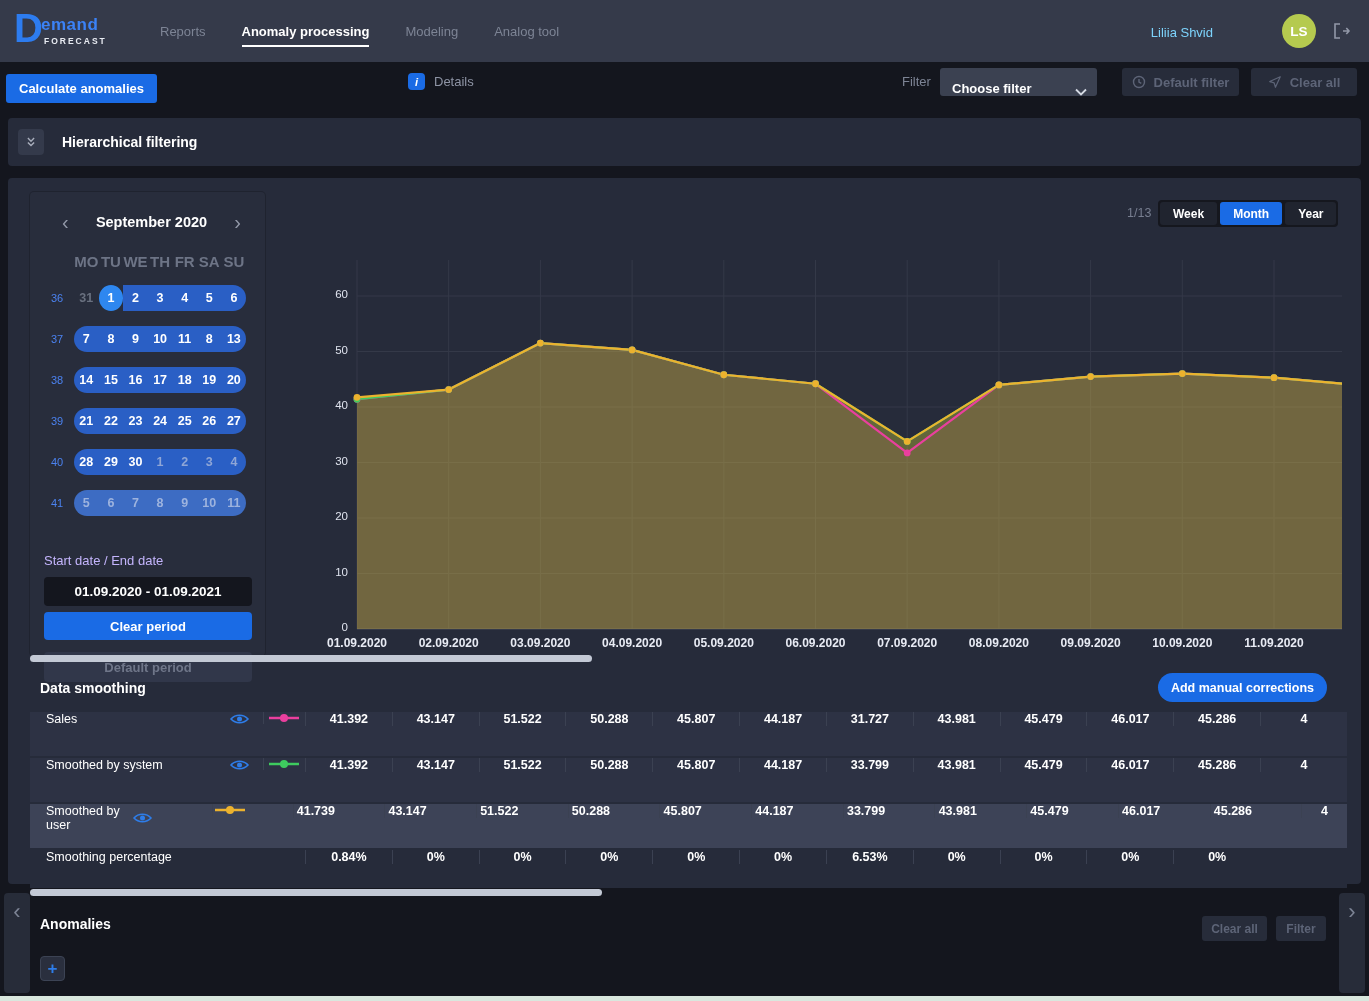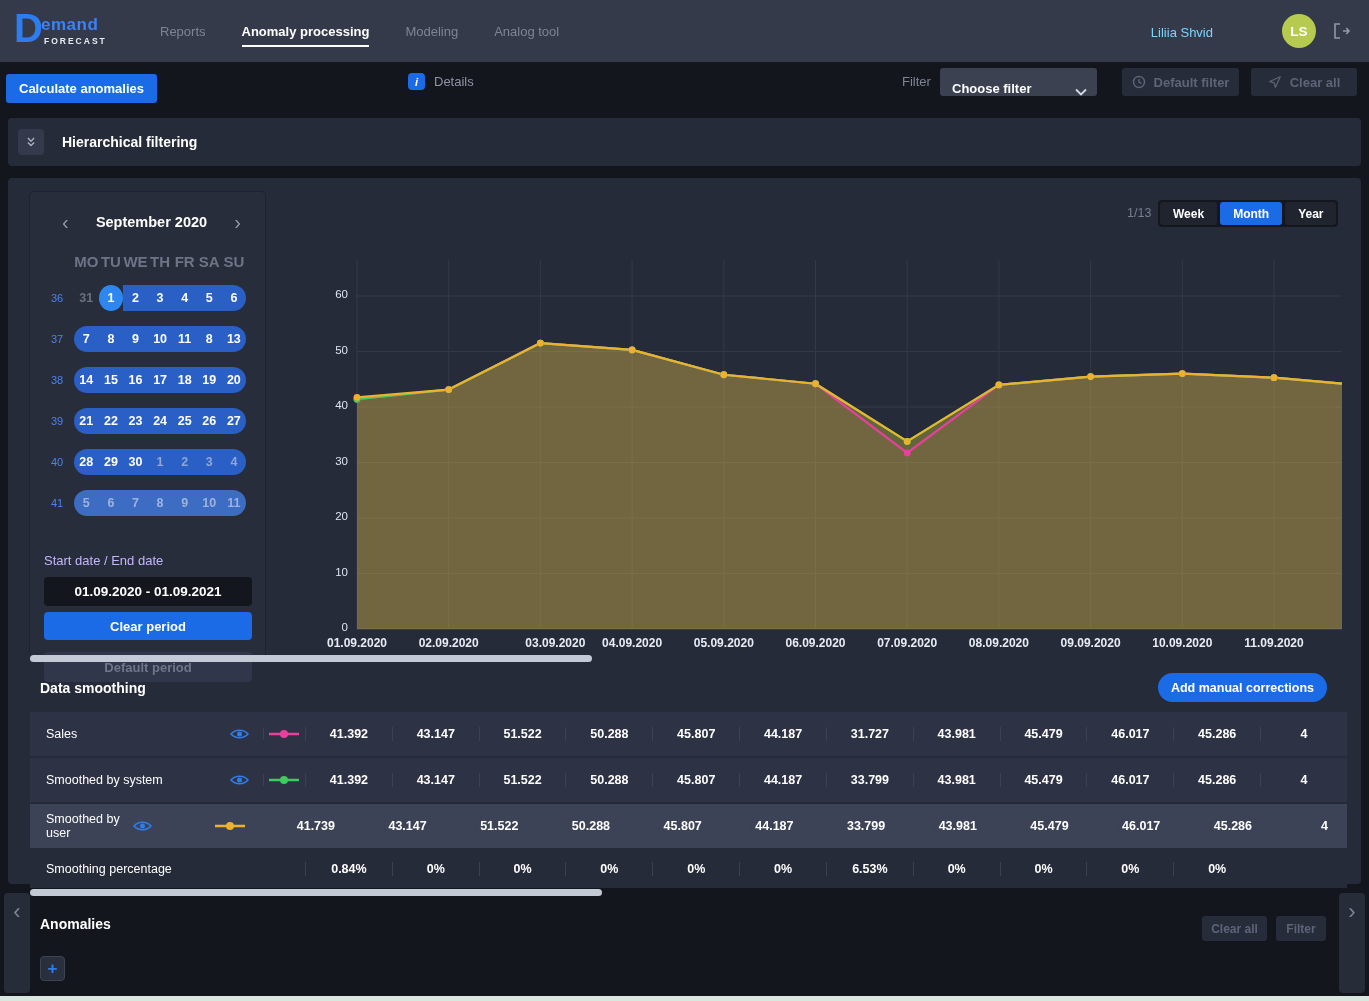--- a/index.html
+++ b/index.html
@@ -89,21 +89,21 @@
   .xlab { position:absolute; top:636px; width:90px; text-align:center; font-size:12px; font-weight:700; color:#e8ebf4; }
   #chart-svg { position:absolute; left:330px; top:248px; }
 
   .hscroll { position:absolute; height:7px; border-radius:4px; background:#c3c9d5; cursor:pointer; }
 
   
   .smooth-title { position:absolute; left:40px; top:680px; font-size:14px; font-weight:700; }
   .add-corr-btn { position:absolute; left:1158px; top:673px; width:169px; height:29px; background:#1a6be5; color:#fff;
     border-radius:15px; font-size:12.5px; font-weight:700; display:flex; align-items:center; justify-content:center; }
   .smooth-table { position:absolute; left:30px; top:712px; width:1317px; overflow:hidden; }
-  .trow { display:flex; align-items:center; height:44px; background:#2d3244; margin-bottom:2px; }
+  .trow { display:flex; align-items:flex-start; height:44px; background:#2d3244; margin-bottom:2px; }
   .trow.hl { background:#3d4357;gap:46px; }
   .trow.pct { background:#262b3a; height:38px; }
   .tlabel { width:240px; display:flex; justify-content:space-between; align-items:center; padding:0 14px 0 16px; }
   .tname { font-size:12.5px; color:#fff; }
   .teye { display:flex; align-items:center; cursor:pointer; }
   .tind { width:44px; display:flex; align-items:center; justify-content:center; border-left:1px solid #3b4152; }
   .tval { width:90px; display:flex; align-items:center; justify-content:center; font-size:12.5px; font-weight:700;
     border-left:1px solid #3b4152; }
 
   
@@ -338,21 +338,21 @@
       </svg>
   <div class="ylab" style="top: 621px;">0</div>
       <div class="ylab" style="top: 565.5px;">10</div>
       <div class="ylab" style="top: 510px;">20</div>
       <div class="ylab" style="top: 454.5px;">30</div>
       <div class="ylab" style="top: 399px;">40</div>
       <div class="ylab" style="top: 343.5px;">50</div>
       <div class="ylab" style="top: 288px;">60</div>
       <div class="xlab" style="left: 312px;">01.09.2020</div>
       <div class="xlab" style="left: 403.7px;">02.09.2020</div>
-      <div class="xlab" style="left: 495.4px; text-align: right;">03.09.2020</div>
+      <div class="xlab" style="left: 495.4px;">03.09.2020</div>
       <div class="xlab" style="left: 587.1px;">04.09.2020</div>
       <div class="xlab" style="left: 678.8px;">05.09.2020</div>
       <div class="xlab" style="left: 770.5px;">06.09.2020</div>
       <div class="xlab" style="left: 862.2px;">07.09.2020</div>
       <div class="xlab" style="left: 953.9px;">08.09.2020</div>
       <div class="xlab" style="left: 1045.6px;">09.09.2020</div>
       <div class="xlab" style="left: 1137.3px;">10.09.2020</div>
       <div class="xlab" style="left: 1229px;">11.09.2020</div>
     </div>
 

